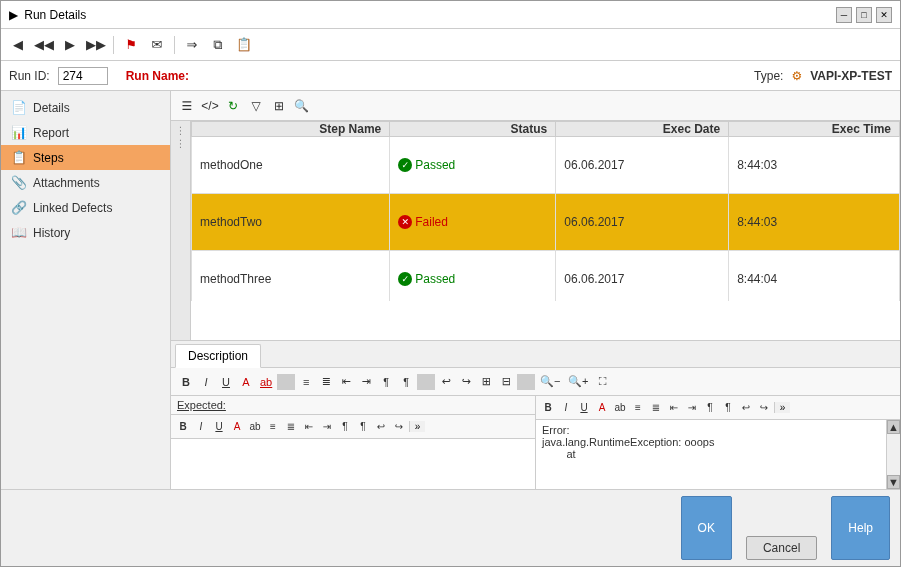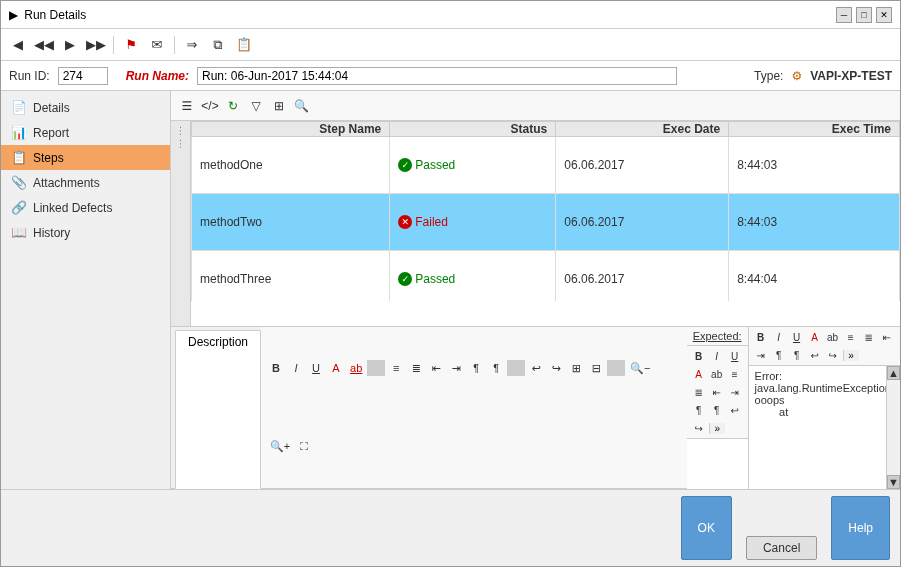--- a/index.html
+++ b/index.html
@@ -178,21 +178,21 @@
       font-weight: bold;
       color: #333;
       white-space: nowrap;
     }
 
     tbody td {
       border: 1px solid #ddd;
       padding: 21px 8px;
       color: #333;
     }
-    tbody tr.row-failed { background: #7dd3fc; border-radius: 6px; }
+    tbody tr.row-failed { background: #eab308; border-radius: 6px; }
 
     .status-passed { color: #008000; display: flex; align-items: center; gap: 3px; }
     .status-failed { color: #cc0000; display: flex; align-items: center; gap: 3px; }
 
     .status-icon-pass {
       width: 14px; height: 14px;
       border-radius: 50%;
       background: #008000;
       display: inline-flex;
       align-items: center;
@@ -225,21 +225,21 @@
     }
 
     .drag-handle-icon {
       font-size: 10px;
       color: #888;
     }
 
     .description-section {
       border-top: 1px solid #ccc;
       display: flex;
-      flex-direction: row;
+      flex-direction: column;
     }
 
     .desc-tabs {
       display: flex;
       background: #f0f0f0;
       border-bottom: 1px solid #ccc;
     }
 
     .desc-tab {
       padding: 4px 12px;
@@ -422,22 +422,21 @@
     <button class="toolbar-btn">✉</button>
     <div class="toolbar-separator"></div>
     <button class="toolbar-btn">⇒</button>
     <button class="toolbar-btn">⧉</button>
     <button class="toolbar-btn">📋</button>
   </div>
 
   <div class="header-fields">
     <span style="font-size:12px;color:#333;">Run ID:</span>
     <input class="run-id-input" type="text" value="274" style="">
-    <span style="font-size:12px;color:#c00;font-weight:bold;margin-left:10px;font-style:italic;">Run Name:</span>
-    <input class="run-name-input" type="text" value="Run: 06-Jun-2017 15:44:04" style="border: 1px solid rgb(170, 170, 170); padding: 1px 4px; font-size: 12px; background: rgb(255, 255, 255); width: 480px;">
+    <span style="font-size:12px;color:#c00;font-weight:bold;margin-left:10px;">Run Name:</span>
     <span style="font-size:12px;color:#333;margin-left:auto;">Type:</span>
     <span style="color:#cc6600;">⚙</span>
     <span style="font-size:12px;color:#333;font-weight:bold;">VAPI-XP-TEST</span>
   </div>
 
   <div class="content-area">
 
     <div class="sidebar">
       <div class="sidebar-item">
         <span class="sidebar-icon">📄</span>

